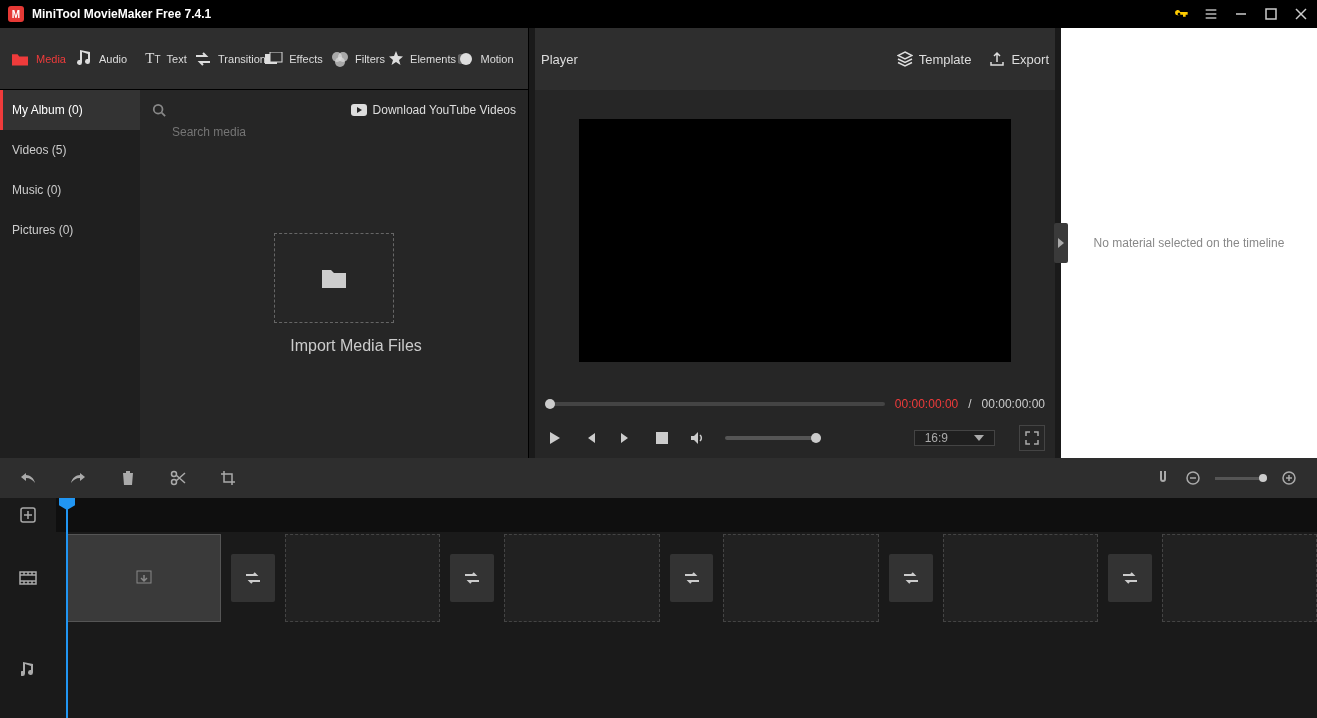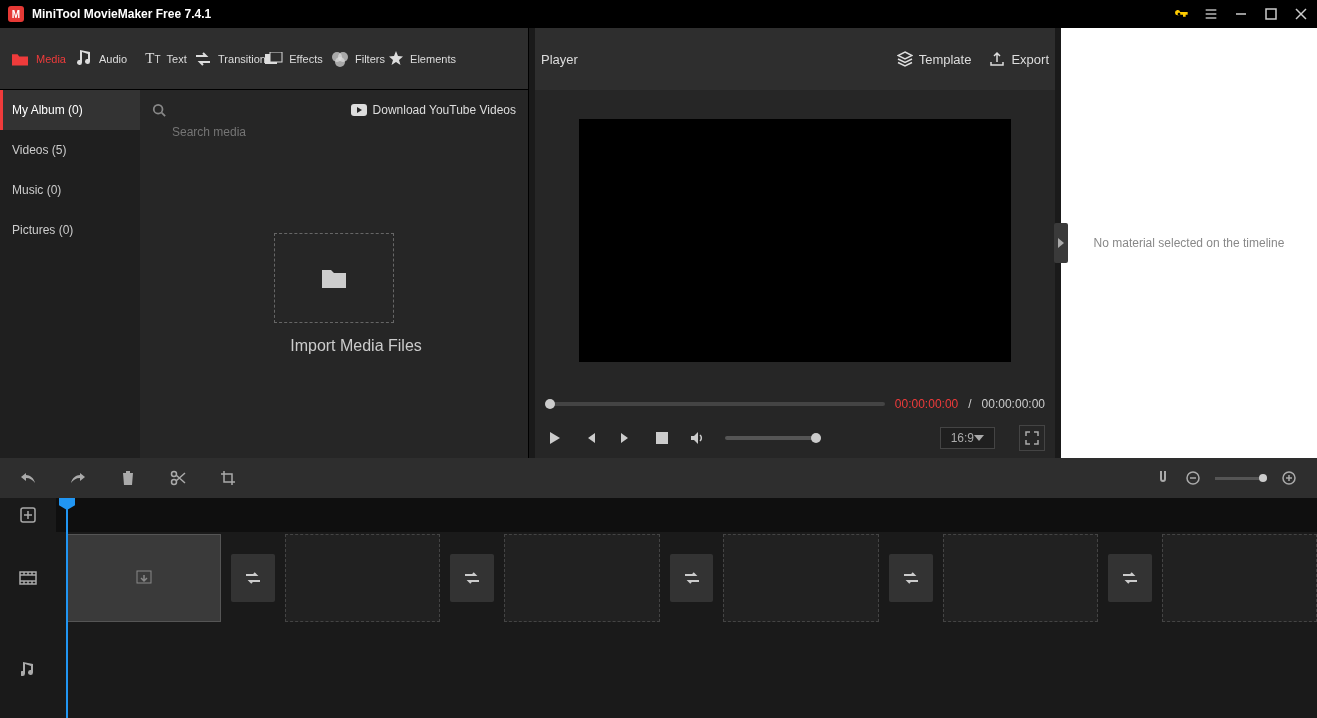--- a/index.html
+++ b/index.html
@@ -46,21 +46,21 @@
 .canvas { width: 432px; height: 243px; background:#000;}
 .scrubrow { height: 28px; display:flex; align-items:center; padding:0 10px; gap:10px; background:#262626;}
 .scrub { flex:1; height:4px; background:#444; position:relative; border-radius:2px;}
 .scrub .handle { width:10px; height:10px; background:#ccc; border-radius:50%; position:absolute; left:0; top:-3px;}
 .timecur { color:#ef3b3b; font-size:12px;}
 .timetot { color:#ccc; font-size:12px;}
 .ctrlrow { height: 40px; display:flex; align-items:center; padding:0 10px; gap:18px; background:#262626;}
 .pbtn { width:18px; height:18px; display:flex; align-items:center; justify-content:center; color:#ccc; cursor:pointer;}
 .volslider { width:96px; height:4px; background:#555; position:relative; border-radius:2px;}
 .volslider .vh { width:10px; height:10px; background:#ccc; border-radius:50%; position:absolute; right:0; top:-3px;}
-.ratio-sel { margin-left:auto; background:#1f1f1f; border:1px solid #444; height:22px; display:flex; align-items:center; padding:0 10px; color:#aaa; cursor:pointer; font-size:12px;}
+.ratio-sel { margin-left:auto; background:#1f1f1f; border:1px solid #444; height:16px; display:flex; align-items:center; padding:0 10px; gap:26px; color:#aaa; cursor:pointer; font-size:12px;}
 .fsbtn { width:26px; height:26px; border:1px solid #444; display:flex; align-items:center; justify-content:center; color:#aaa; cursor:pointer; margin-left:6px;}
 
 
 .right-panel { width:256px; background:#ffffff; display:flex; align-items:center; justify-content:center; position:relative;}
 .rcollapse { position:absolute; left:-7px; top:50%; transform:translateY(-50%); width:14px; height:40px; background:#3a3a3a; display:flex; align-items:center; justify-content:center; cursor:pointer; color:#aaa; border-radius:2px;}
 .noselect { color:#888; font-size:12px; }
 
 
 .timeline { height:260px; background:#1a1a1a; }
 .tltool { height:40px; background:#2e2e2e; display:flex; align-items:center; padding:0 20px; gap:34px;}
@@ -176,20 +176,29 @@
         <div class="tlabel">Filters</div>
       </div>
       <div class="tool">
         <div class="ticon">
             <svg width="16" height="16" viewBox="0 0 16 16" fill="currentColor">
               <path d="M8 0l2 5 5 .5-4 3.5 1.5 5L8 11l-4.5 3L5 9 1 5.5 6 5z"></path>
             </svg>
           </div>
         <div class="tlabel">Elements</div>
       </div>
+      <div class="tool">
+        <div class="ticon">
+            <svg width="16" height="16" viewBox="0 0 16 16" fill="currentColor">
+              <circle cx="8" cy="8" r="6"></circle>
+              <circle cx="3" cy="8" r="5" opacity="0.3"></circle>
+            </svg>
+          </div>
+        <div class="tlabel">Motion</div>
+      </div>
     </div>
 
     <div class="media-body">
       <div class="media-side">
         <div class="mitem active">My Album (0)</div>
         <div class="mitem">Videos (5)</div>
         <div class="mitem">Music (0)</div>
         <div class="mitem">Pictures (0)</div>
       </div>
       <div class="media-main">

